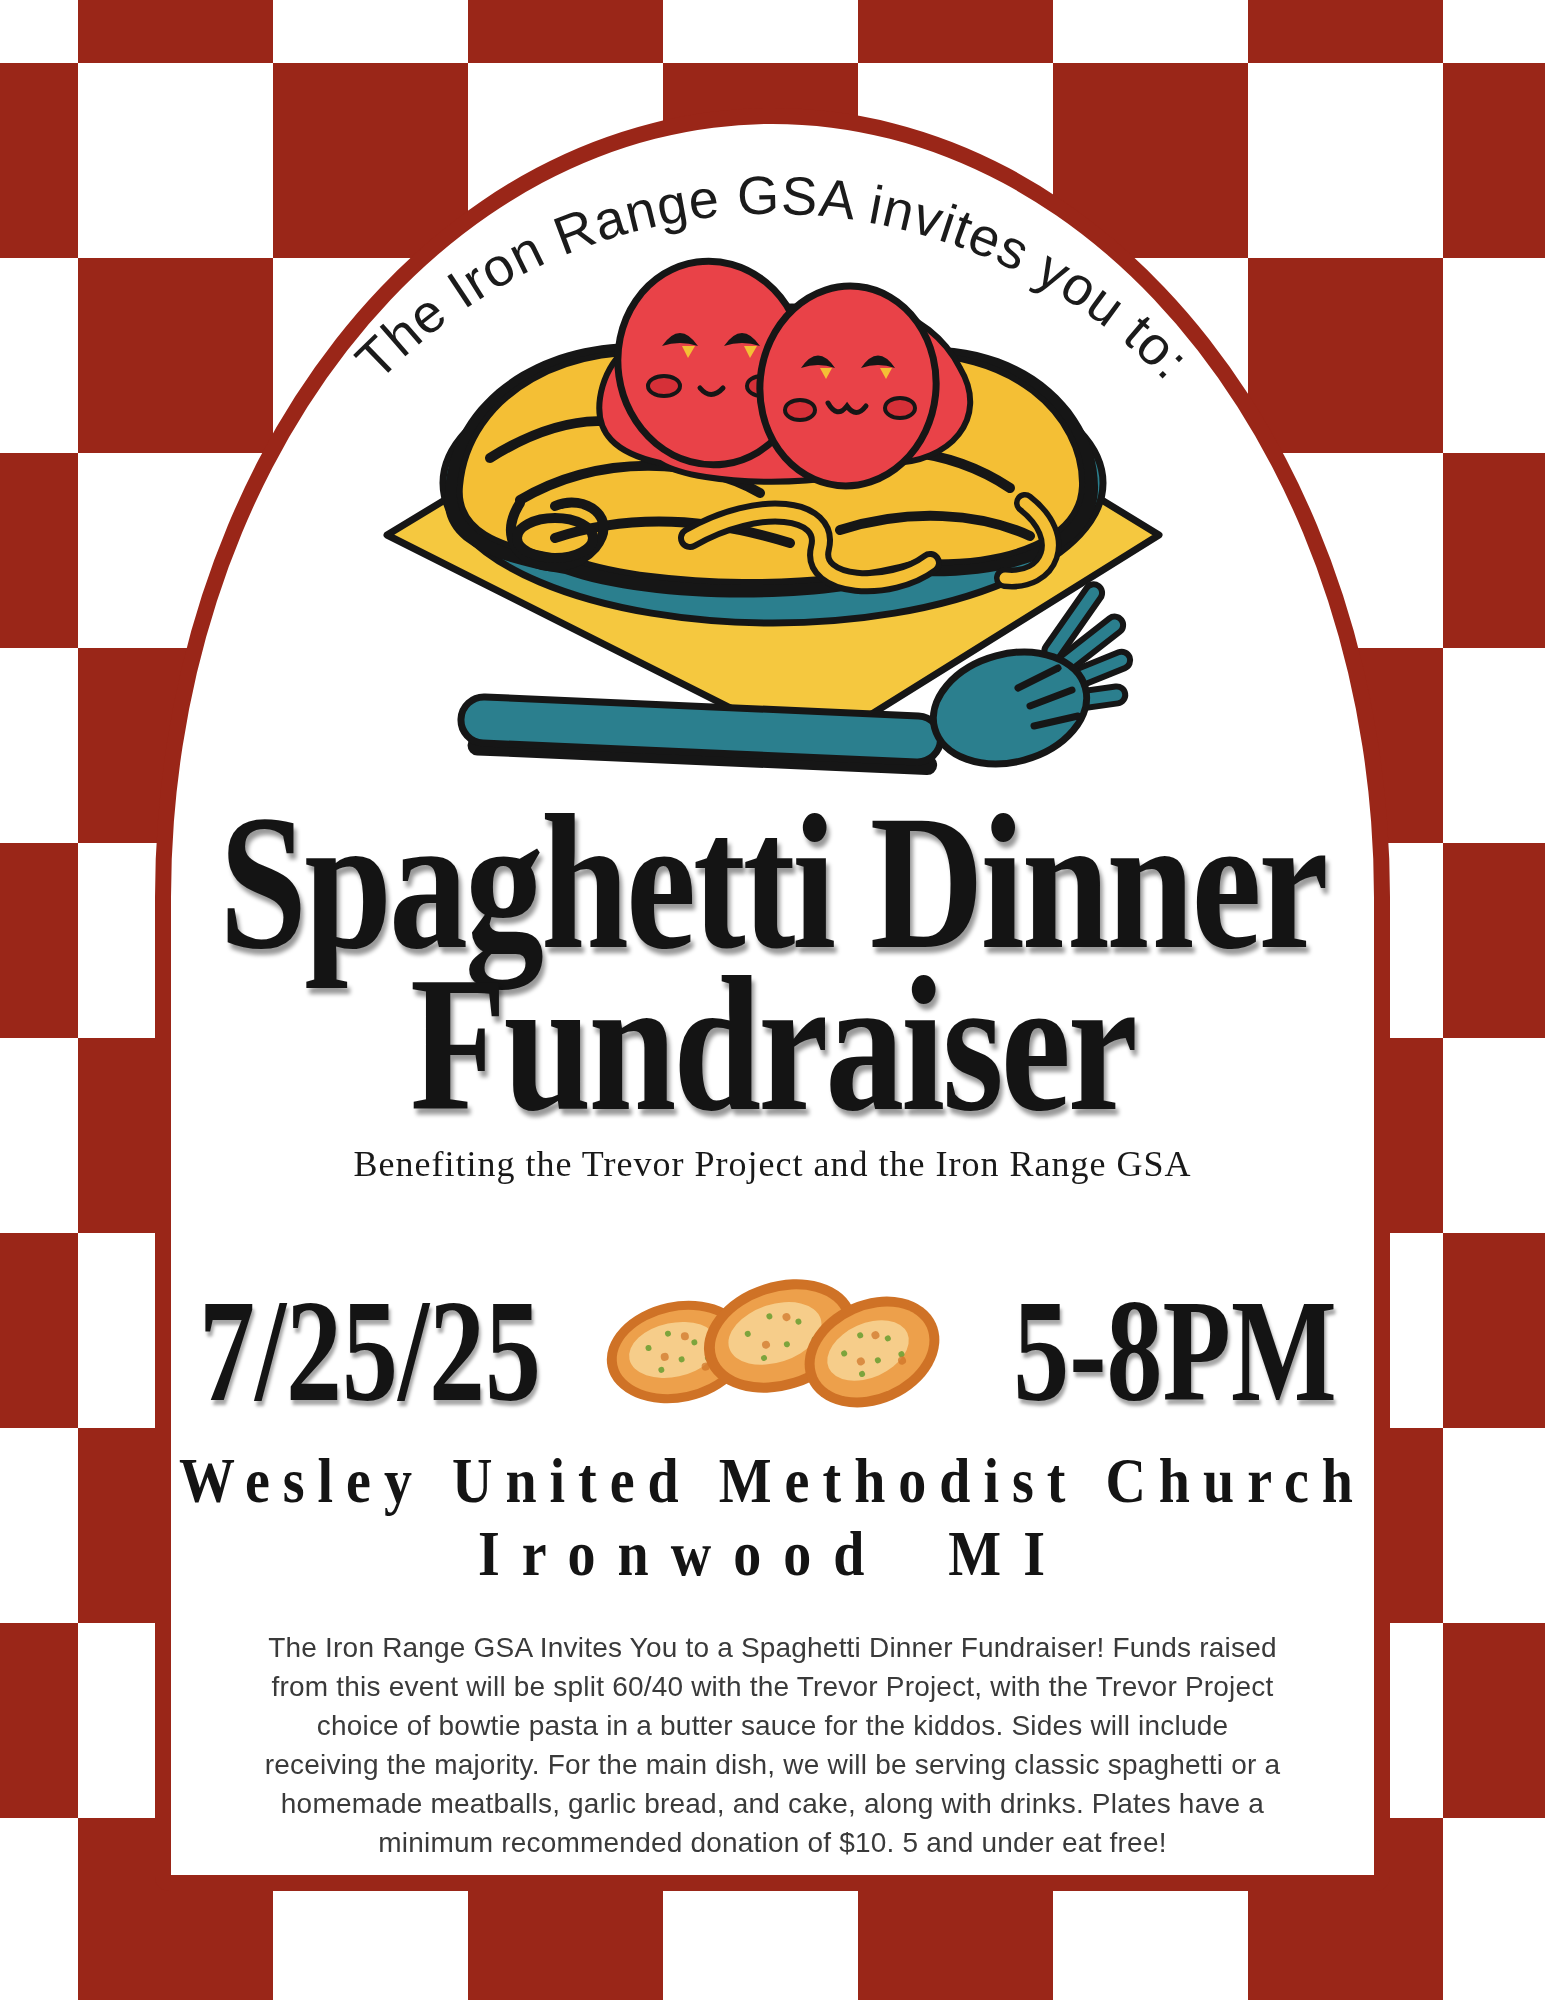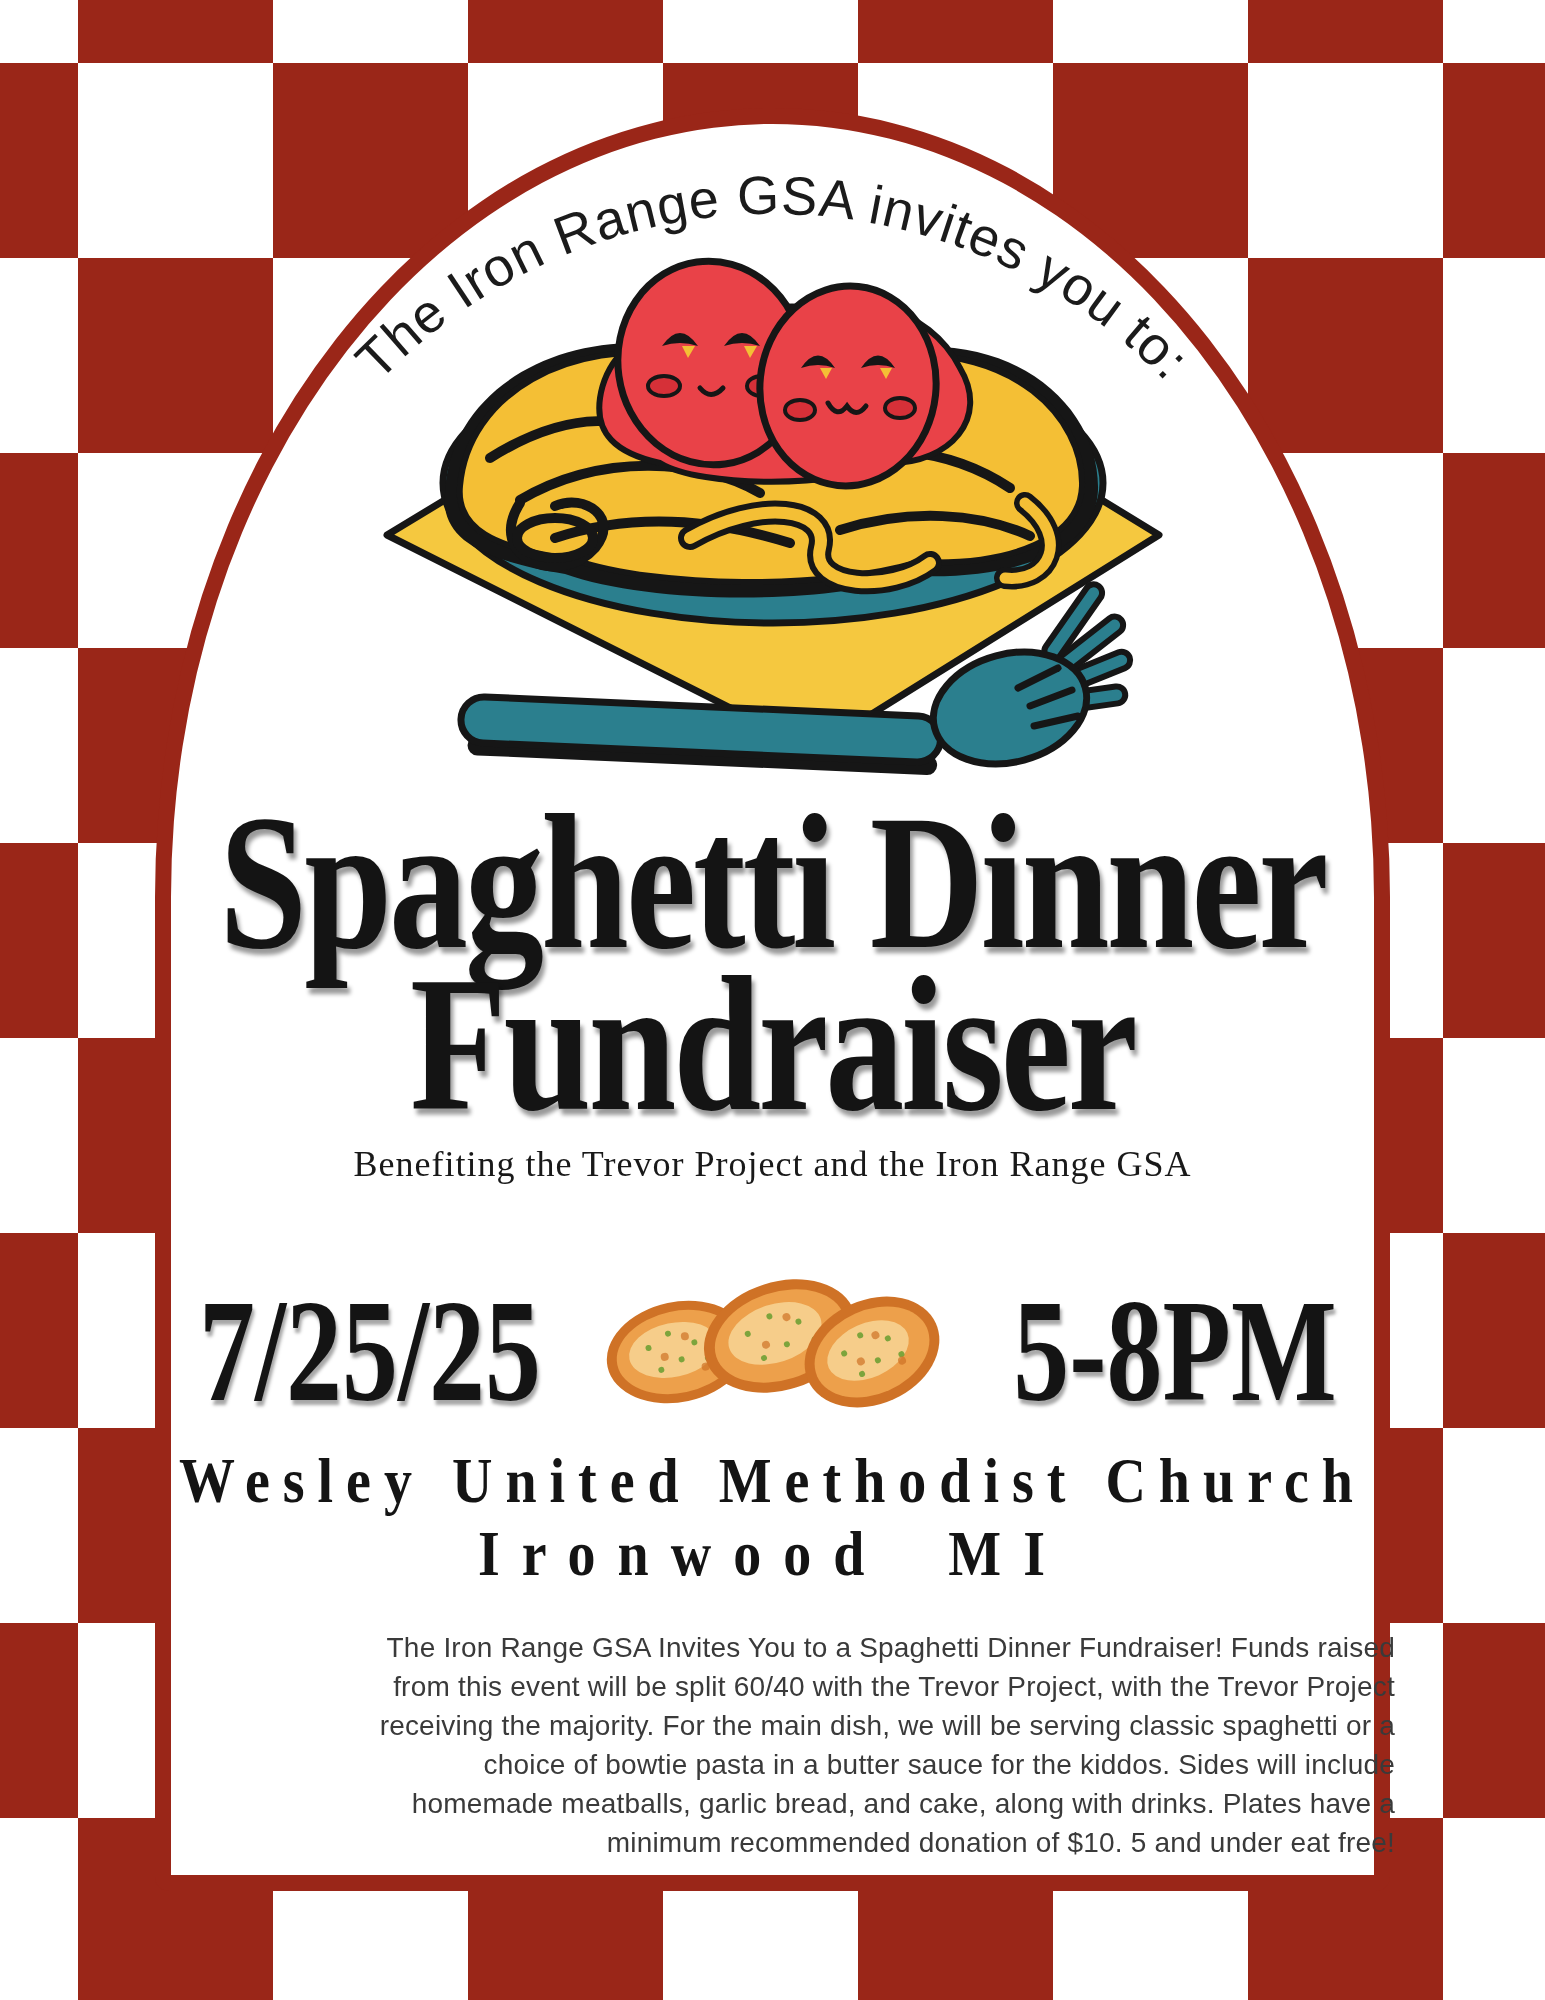--- a/index.html
+++ b/index.html
@@ -31,21 +31,21 @@
   .title-2{top:948px;}
   .subtitle{top:1146px;font-family:"Liberation Serif","DejaVu Serif",serif;font-size:36px;
     letter-spacing:1px;line-height:1;color:#191919;}
   .datetime{font-size:112px;line-height:1;transform:scaleY(1.3);transform-origin:50% 0;
     text-shadow:2px 4px 3px rgba(0,0,0,0.35);}
   .date{top:1278px;left:155px;width:430px;}
   .time{top:1278px;left:980px;width:390px;}
   .venue{line-height:1;transform:scaleY(1.12);transform-origin:50% 0;}
   .venue-1{top:1449px;font-size:56px;letter-spacing:13px;}
   .venue-2{top:1522px;font-size:56px;letter-spacing:22px;word-spacing:26px;}
-  .description{position:absolute;top:1628px;left:150px;width:1245px;text-align:right;
+  .description{position:absolute;top:1628px;left:150px;width:1245px;text-align:center;
     color:var(--paragraph-gray);font-size:28px;line-height:39px;letter-spacing:0.2px;}
 </style>
 </head>
 <body>
 
 <div class="page">
   <div class="checkerboard"></div>
 
   <div class="panel"></div>
 
@@ -194,18 +194,18 @@
     </g>
   </svg>
   <div class="line display-serif datetime time">5-8PM</div>
 
   <div class="line display-serif venue venue-1">Wesley United Methodist Church</div>
   <div class="line display-serif venue venue-2">Ironwood MI</div>
 
   <div class="description">
     <div>The Iron Range GSA Invites You to a Spaghetti Dinner Fundraiser! Funds raised</div>
     <div>from this event will be split 60/40 with the Trevor Project, with the Trevor Project</div>
+    <div>choice of bowtie pasta in a butter sauce for the kiddos. Sides will include</div>
     <div>receiving the majority. For the main dish, we will be serving classic spaghetti or a</div>
-    <div>choice of bowtie pasta in a butter sauce for the kiddos. Sides will include</div>
     <div>homemade meatballs, garlic bread, and cake, along with drinks. Plates have a</div>
     <div>minimum recommended donation of $10. 5 and under eat free!</div>
   </div>
 </div>
 
 </body></html>

